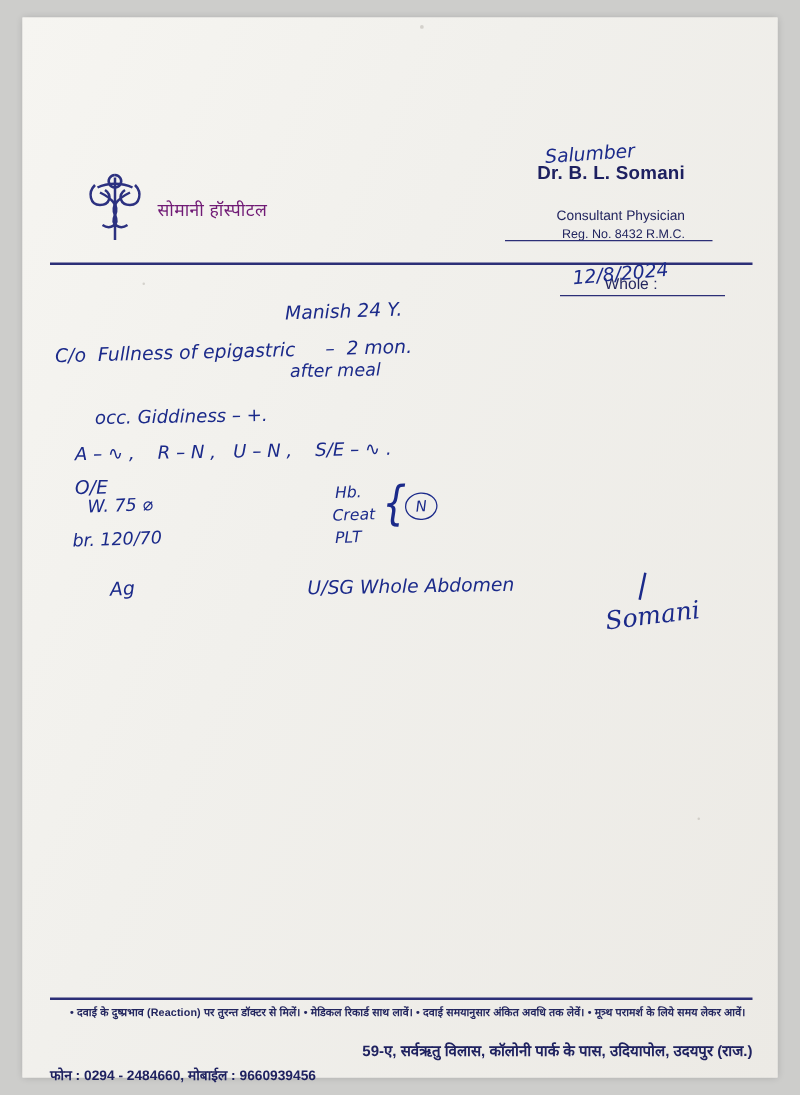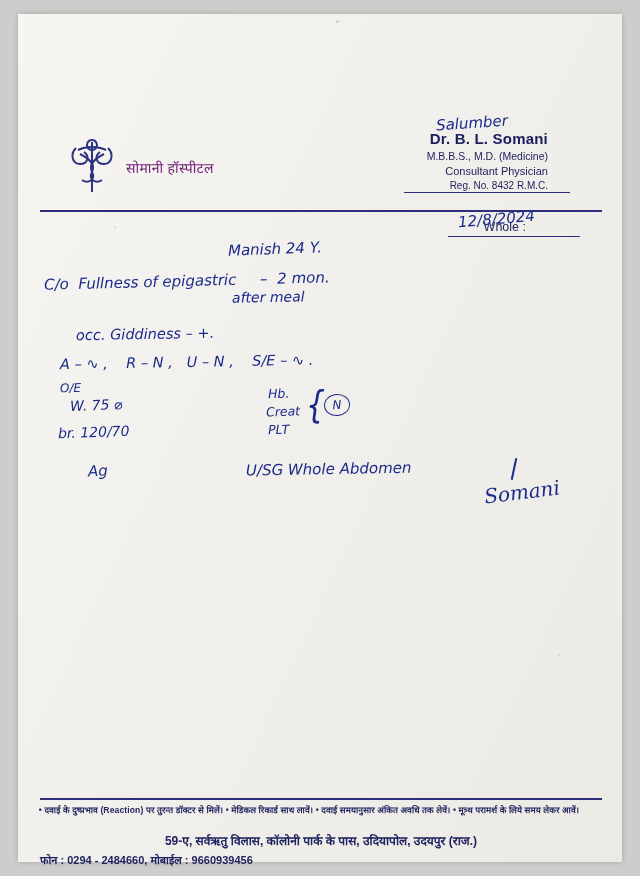--- a/index.html
+++ b/index.html
@@ -93,21 +93,21 @@
     color: #1d2060;
     letter-spacing: .2px;
   }
   .doc-degrees {
     font-size: 10.5px;
     margin-top: 3px;
     color: #22255f;
   }
   .doc-role {
     font-size: 11px;
-    margin-top: 3px;
+    margin-top: 20px;
     color: #22255f;
   }
   .doc-reg {
     font-size: 10px;
     margin-top: 3px;
     color: #22255f;
   }
   .doc-reg-line {
     position: absolute;
     right: 52px;
@@ -151,21 +151,21 @@
   .hw-date {
     left: 440px; top: 196px;
     font-size: 15px;
     transform: rotate(-5deg);
   }
   .hw-l1 { left: 210px; top: 226px; font-size: 15px; transform: rotate(-2deg); }
   .hw-l2 { left: 26px;  top: 258px; font-size: 15px; transform: rotate(-1.5deg); }
   .hw-l2b{ left: 214px; top: 275px; font-size: 14px; transform: rotate(-1deg); }
   .hw-l3 { left: 58px;  top: 312px; font-size: 14.5px; transform: rotate(-1deg); }
   .hw-l4 { left: 42px;  top: 340px; font-size: 14.5px; transform: rotate(-1deg); }
-  .hw-l5 { left: 42px;  top: 367px; font-size: 12px; transform: rotate(-1deg); }
+  .hw-l5 { left: 42px;  top: 367px; font-size: 15px; transform: rotate(-1deg); }
   .hw-l6 { left: 52px;  top: 383px; font-size: 14px; transform: rotate(-2deg); }
   .hw-l7 { left: 40px;  top: 410px; font-size: 14px; transform: rotate(-2deg); }
   .hw-r1 { left: 250px; top: 372px; font-size: 12.5px; transform: rotate(-2deg); }
   .hw-r2 { left: 248px; top: 390px; font-size: 12.5px; transform: rotate(-2deg); }
   .hw-r3 { left: 250px; top: 408px; font-size: 12.5px; transform: rotate(-2deg); }
   .hw-brace {
     left: 288px; top: 372px;
     font-size: 30px;
     transform: scaleY(1.25);
   }
@@ -203,35 +203,35 @@
   .footer-rule {
     position: absolute;
     left: 22px;
     top: 784px;
     width: 562px;
     height: 1.5px;
     background: #2c2f77;
   }
   .footer-note {
     position: absolute;
-    left: 10px;
+    left: 38px;
     top: 790px;
     width: 562px;
-    text-align: center;
+    text-align: left;
     font-size: 8.6px;
     color: #23265f;
     font-weight: bold;
     letter-spacing: .1px;
   }
   .footer-addr {
     position: absolute;
     left: 22px;
     top: 818px;
     width: 562px;
-    text-align: center;
+    text-align: right;
     font-size: 12px;
     color: #1f2260;
     font-weight: bold;
   }
   .footer-phone {
     position: absolute;
     left: 22px;
     top: 838px;
     width: 562px;
     font-size: 11px;
@@ -263,21 +263,20 @@
             <path d="M38 20 C 30 24, 22 30, 26 38 C 30 46, 22 50, 16 46"></path>
             <path d="M12 16 C 20 12, 32 12, 40 16"></path>
           </g>
         </svg>
       </div>
 
       <div class="hospital-name">सोमानी हॉस्पीटल</div>
 
       <div class="doc-block">
         <div class="doc-name">Dr. B. L. Somani</div>
-        <div class="doc-degrees">M.B.B.S., M.D. (Medicine)</div>
         <div class="doc-role">Consultant Physician</div>
         <div class="doc-reg">Reg. No. 8432 R.M.C.</div>
       </div>
     </div>
 
     <div class="doc-reg-line"></div>
     <div class="hdr-rule"></div>
 
     <div class="date-row">
       <span class="date-label">Whole :</span>

